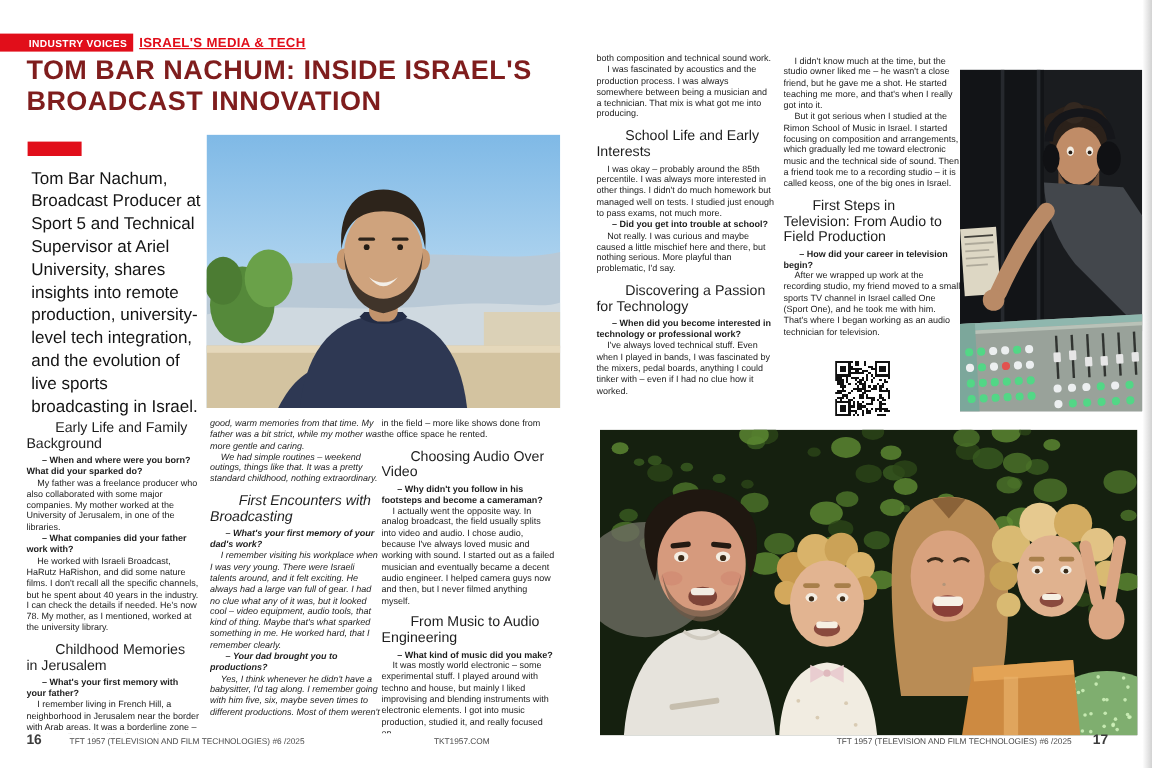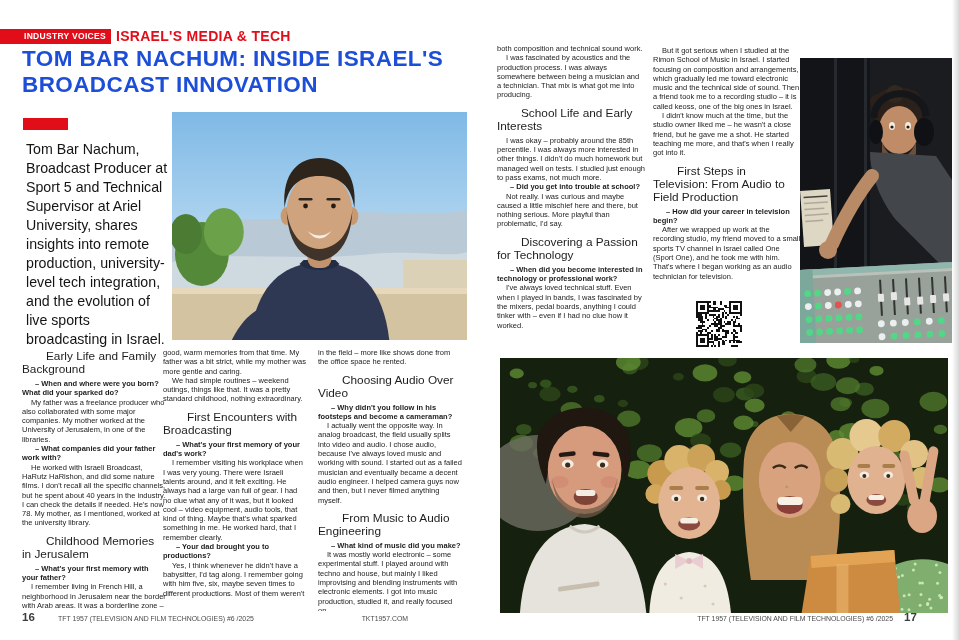--- a/index.html
+++ b/index.html
@@ -3,51 +3,51 @@
 <meta charset="utf-8">
 <style>
   :root{ --red:#e10e1a; }
   html,body{margin:0;padding:0;background:#9a9a9a;}
   .page{position:relative;width:960px;height:640px;background:#ffffff;overflow:hidden;
         font-family:"Liberation Sans",sans-serif;}
   
   .kicker{position:absolute;left:0;top:28px;display:flex;align-items:center;}
   .badge{background:var(--red);color:#fff;font-weight:bold;font-size:8.5px;
          padding:2.5px 5px 2.5px 24px;letter-spacing:.3px;}
-  .kicker-label{color:var(--red);font-weight:bold;font-size:14px;margin-left:5px;letter-spacing:.3px;}
+  .kicker-label{color:var(--red);font-weight:bold;font-size:11px;margin-left:5px;letter-spacing:.3px;text-decoration:underline;}
   
   .headline{position:absolute;left:22px;top:46px;width:452px;margin:0;
-            font-size:22.5px;line-height:26px;font-weight:bold;color:#1d4ed8;letter-spacing:.4px;}
+            font-size:22.5px;line-height:26px;font-weight:bold;color:#7f1d1d;letter-spacing:.4px;}
   .redblock{position:absolute;left:23px;top:118px;width:45px;height:12px;background:var(--red);}
   .intro{position:absolute;left:22px;top:136px;width:148px;margin:4px;
          font-size:14.2px;line-height:19px;color:#141414;}
   
   .col{position:absolute;width:144px;overflow:hidden;color:#1c1c1c;}
   .c0{left:22px;top:343px;height:268px;}
-  .c1{left:163px;top:348px;height:263px;}
+  .c1{left:175px;top:348px;height:263px;font-style:italic;}
   .c2{left:318px;top:348px;height:263px;}
   .c3{left:497px;top:44px;width:148px;height:300px;}
   .c4{left:653px;top:46px;width:148px;height:252px;}
   .col p{margin:0;font-size:7.5px;line-height:9.3px;text-indent:9px;}
   .col p.q{font-weight:bold;text-indent:13px;}
   .col p.cont{text-indent:0;}
   .col h3{margin:7px 0 3px;font-weight:400;font-size:11.8px;line-height:13px;
           color:#1d1d1d;text-indent:24px;}
   
   .photo{position:absolute;overflow:hidden;}
   .photo svg{display:block;width:100%;height:100%;}
   .portrait{left:172px;top:112px;width:295px;height:228px;}
   .console{left:800px;top:58px;width:152px;height:285px;}
   .family{left:500px;top:358px;width:448px;height:255px;}
   .qr{position:absolute;left:696px;top:300px;width:46px;height:48px;}
   .qr svg{width:100%;height:100%;shape-rendering:crispEdges;}
   
   .pn{position:absolute;top:611px;font-size:11.5px;font-weight:bold;color:#3c3c3c;}
   .pn-left{left:22px;}
-  .pn-right{left:904px;width:26px;text-align:left;}
+  .pn-right{left:904px;width:26px;text-align:center;}
   .fj{position:absolute;top:615px;font-size:6.9px;color:#4a4a4a;white-space:nowrap;}
   .fj-left{left:58px;}
   .fj-right{left:653px;width:240px;text-align:right;}
   .site{position:absolute;top:615px;left:288px;width:120px;text-align:right;
         font-size:6.9px;color:#4a4a4a;}
   .page-edge{position:absolute;right:0;top:0;width:8px;height:640px;
              background:linear-gradient(to left,#d2d2d2,rgba(255,255,255,0));}
 </style>
 </head>
 <body>
@@ -405,22 +405,22 @@
       <p>I was fascinated by acoustics and the production process. I was always somewhere between being a musician and a technician. That mix is what got me into producing.</p>
       <h3>School Life and Early Interests</h3>
       <p>I was okay – probably around the 85th percentile. I was always more interested in other things. I didn't do much homework but managed well on tests. I studied just enough to pass exams, not much more.</p>
       <p class="q">– Did you get into trouble at school?</p>
       <p>Not really. I was curious and maybe caused a little mischief here and there, but nothing serious. More playful than problematic, I'd say.</p>
       <h3>Discovering a Passion for Technology</h3>
       <p class="q">– When did you become interested in technology or professional work?</p>
       <p>I've always loved technical stuff. Even when I played in bands, I was fascinated by the mixers, pedal boards, anything I could tinker with – even if I had no clue how it worked.</p>
     </div>
   <div class="col c4">
+      <p>I didn't know much at the time, but the studio owner liked me – he wasn't a close friend, but he gave me a shot. He started teaching me more, and that's when I really got into it.</p>
       <p>But it got serious when I studied at the Rimon School of Music in Israel. I started focusing on composition and arrangements, which gradually led me toward electronic music and the technical side of sound. Then a friend took me to a recording studio – it is called keoss, one of the big ones in Israel.</p>
-      <p>I didn't know much at the time, but the studio owner liked me – he wasn't a close friend, but he gave me a shot. He started teaching me more, and that's when I really got into it.</p>
       <h3>First Steps in Television: From Audio to Field Production</h3>
       <p class="q">– How did your career in television begin?</p>
       <p>After we wrapped up work at the recording studio, my friend moved to a small sports TV channel in Israel called One (Sport One), and he took me with him. That's where I began working as an audio technician for television.</p>
     </div>
 
   <div class="qr">
     <svg id="qr-svg" viewBox="0 0 25 25">
         <g fill="#111">
           <rect x="0" y="0" width="1" height="1"></rect>
           <rect x="1" y="0" width="1" height="1"></rect>

